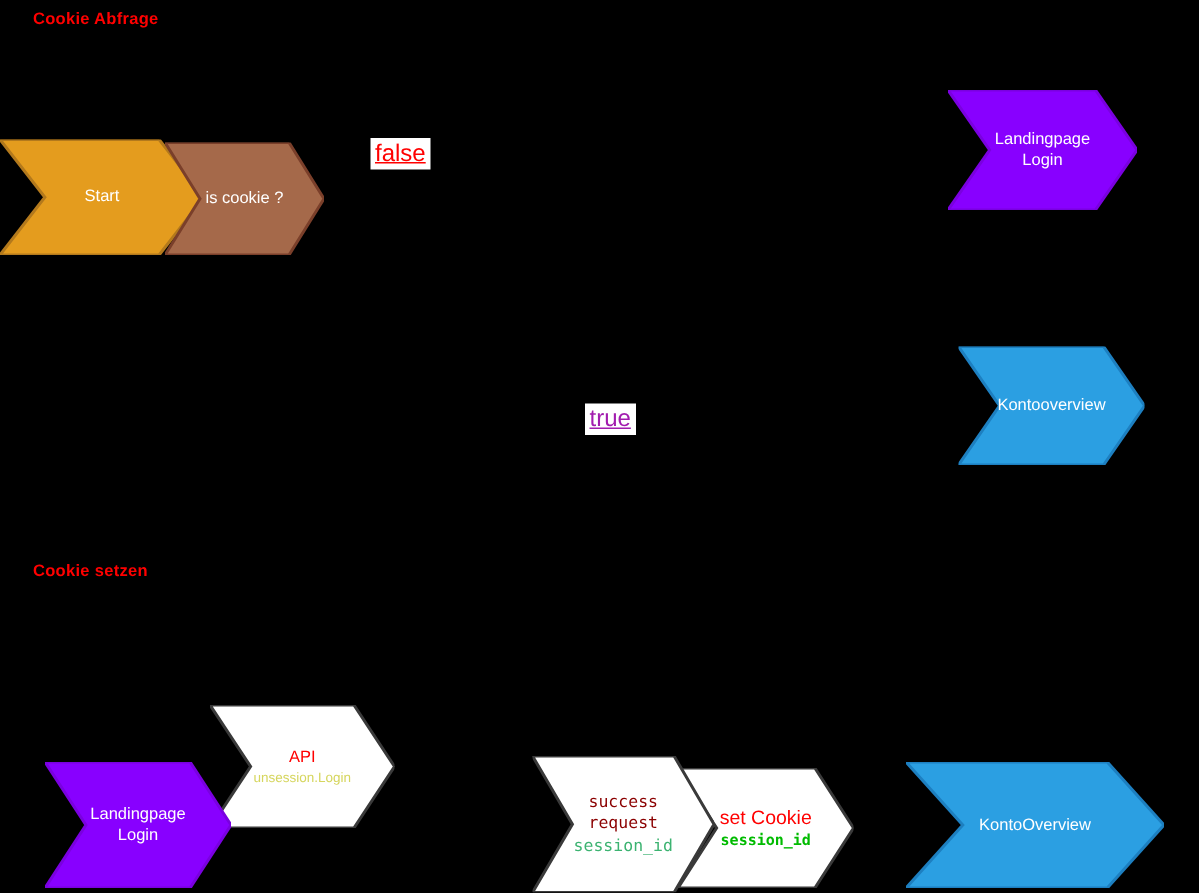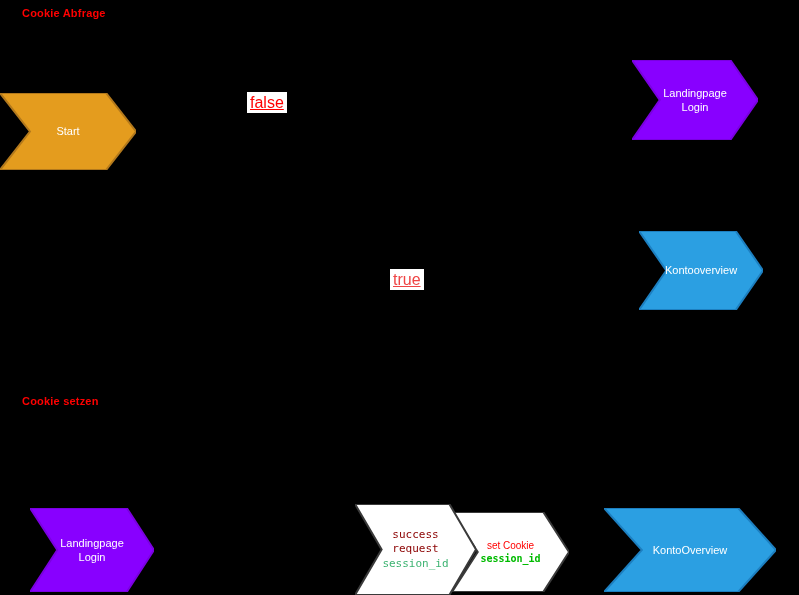--- a/index.html
+++ b/index.html
@@ -19,47 +19,55 @@
   .purple polygon{fill:#8800ff;stroke:#7a00e0;}
   .blue   polygon{fill:#2b9fe2;stroke:#1d7fc0;}
   .white  polygon{fill:#ffffff;stroke:#3a3a3a;}
   .chev .label{
     position:absolute;inset:0;display:flex;flex-direction:column;
     align-items:center;justify-content:center;text-align:right;
     font-size:11px;color:#ffffff;line-height:1.3;pointer-events:none;
   }
   .label .red{color:#ff0000;}
   .label .subtitle{color:#d6d65e;font-size:9px;margin-top:1px;}
-  .label .small-red{color:#ff0000;font-size:10px;}
+  .label .small-red{color:#ff0000;font-size:13px;}
   .label .small-green{color:#00bb00;font-size:10px;font-weight:bold;font-family:"DejaVu Sans Mono",monospace;}
   .mono-lines{font-family:"DejaVu Sans Mono",monospace;font-size:14px;line-height:1.3;text-decoration:underline;}
   .mono-lines .dark-red{color:#8b0000;}
   .mono-lines .sea-green{color:#3cb371;}
   
   .tag{position:absolute;background:#ffffff;padding:0 3px;font-size:16px;line-height:21px;text-decoration:underline;}
   .tag-false{color:#ff0000;}
-  .tag-true{color:#ef4444;}
+  .tag-true{color:#a21caf;}
 </style>
 </head>
 <body>
 
 <div class="canvas">
 
   <div class="section-label" style="left:22px;top:7px;">Cookie Abfrage</div>
-  <div class="section-label" style="left:22px;top:395px;">Cookie setzen</div>
+  <div class="section-label" style="left:22px;top:375px;">Cookie setzen</div>
 
   <div class="chev orange" style="left:0px;top:93px;width:136px;height:77px;">
     <svg viewBox="0 0 100 100" preserveAspectRatio="none">
       <polygon points="0,0 78,0 100,50 78,100 0,100 22,50"></polygon>
     </svg>
     <div class="label">
         <span>Start</span>
       </div>
   </div>
 
+  <div class="chev brown" style="left:110px;top:95px;width:106px;height:75px;">
+    <svg viewBox="0 0 100 100" preserveAspectRatio="none">
+      <polygon points="0,0 78,0 100,50 78,100 0,100 22,50"></polygon>
+    </svg>
+    <div class="label">
+        <span>is cookie ?</span>
+      </div>
+  </div>
 
   <div class="tag tag-false" style="left:247px;top:92px;">false</div>
 
   <div class="chev purple" style="left:632px;top:60px;width:126px;height:80px;">
     <svg viewBox="0 0 100 100" preserveAspectRatio="none">
       <polygon points="0,0 78,0 100,50 78,100 0,100 22,50"></polygon>
     </svg>
     <div class="label">
       <span>Landingpage</span>
       <span>Login</span>
@@ -70,20 +78,29 @@
 
   <div class="chev blue" style="left:639px;top:231px;width:124px;height:79px;">
     <svg viewBox="0 0 100 100" preserveAspectRatio="none">
       <polygon points="0,0 78,0 100,50 78,100 0,100 22,50"></polygon>
     </svg>
     <div class="label">
         <span>Kontooverview</span>
       </div>
   </div>
 
+  <div class="chev white" style="left:140px;top:470px;width:123px;height:82px;">
+    <svg viewBox="0 0 100 100" preserveAspectRatio="none">
+      <polygon points="0,0 78,0 100,50 78,100 0,100 22,50"></polygon>
+    </svg>
+    <div class="label">
+      <span class="red">API</span>
+      <span class="subtitle">unsession.Login</span>
+    </div>
+  </div>
 
 
   <div class="chev white" style="left:452px;top:512px;width:117px;height:80px;">
     <svg viewBox="0 0 100 100" preserveAspectRatio="none">
       <polygon points="0,0 78,0 100,50 78,100 0,100 22,50"></polygon>
     </svg>
     <div class="label">
       <span class="small-red">set Cookie</span>
       <span class="small-green">session_id</span>
     </div>

